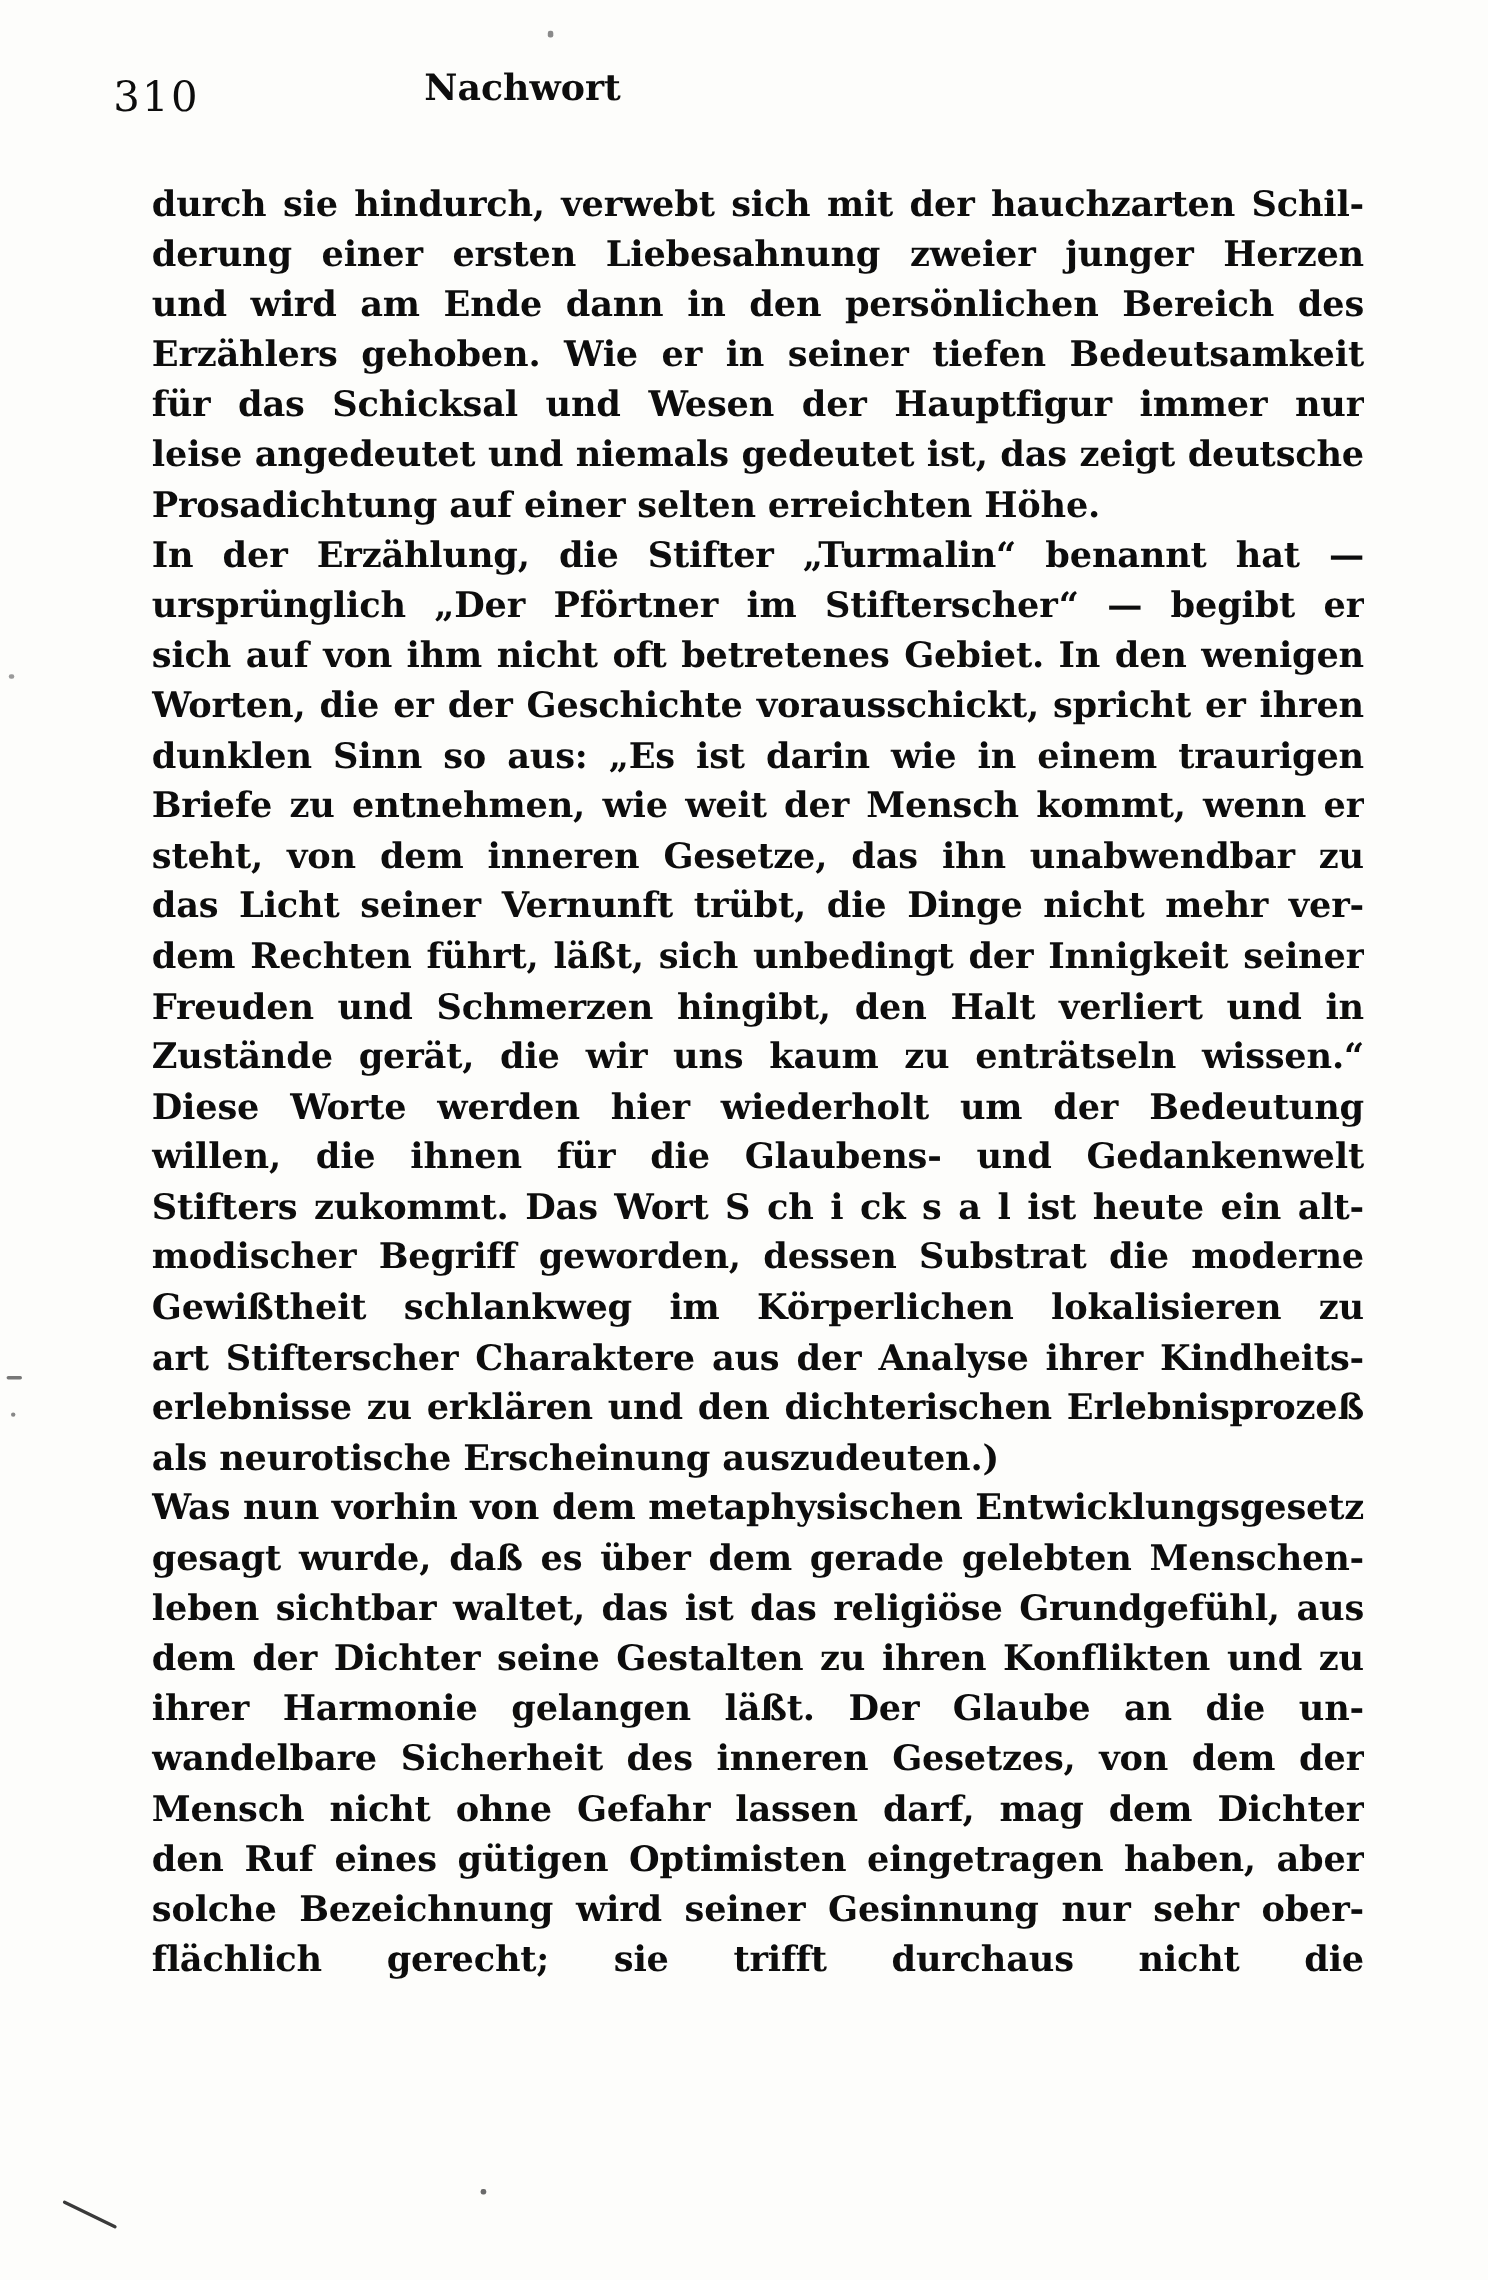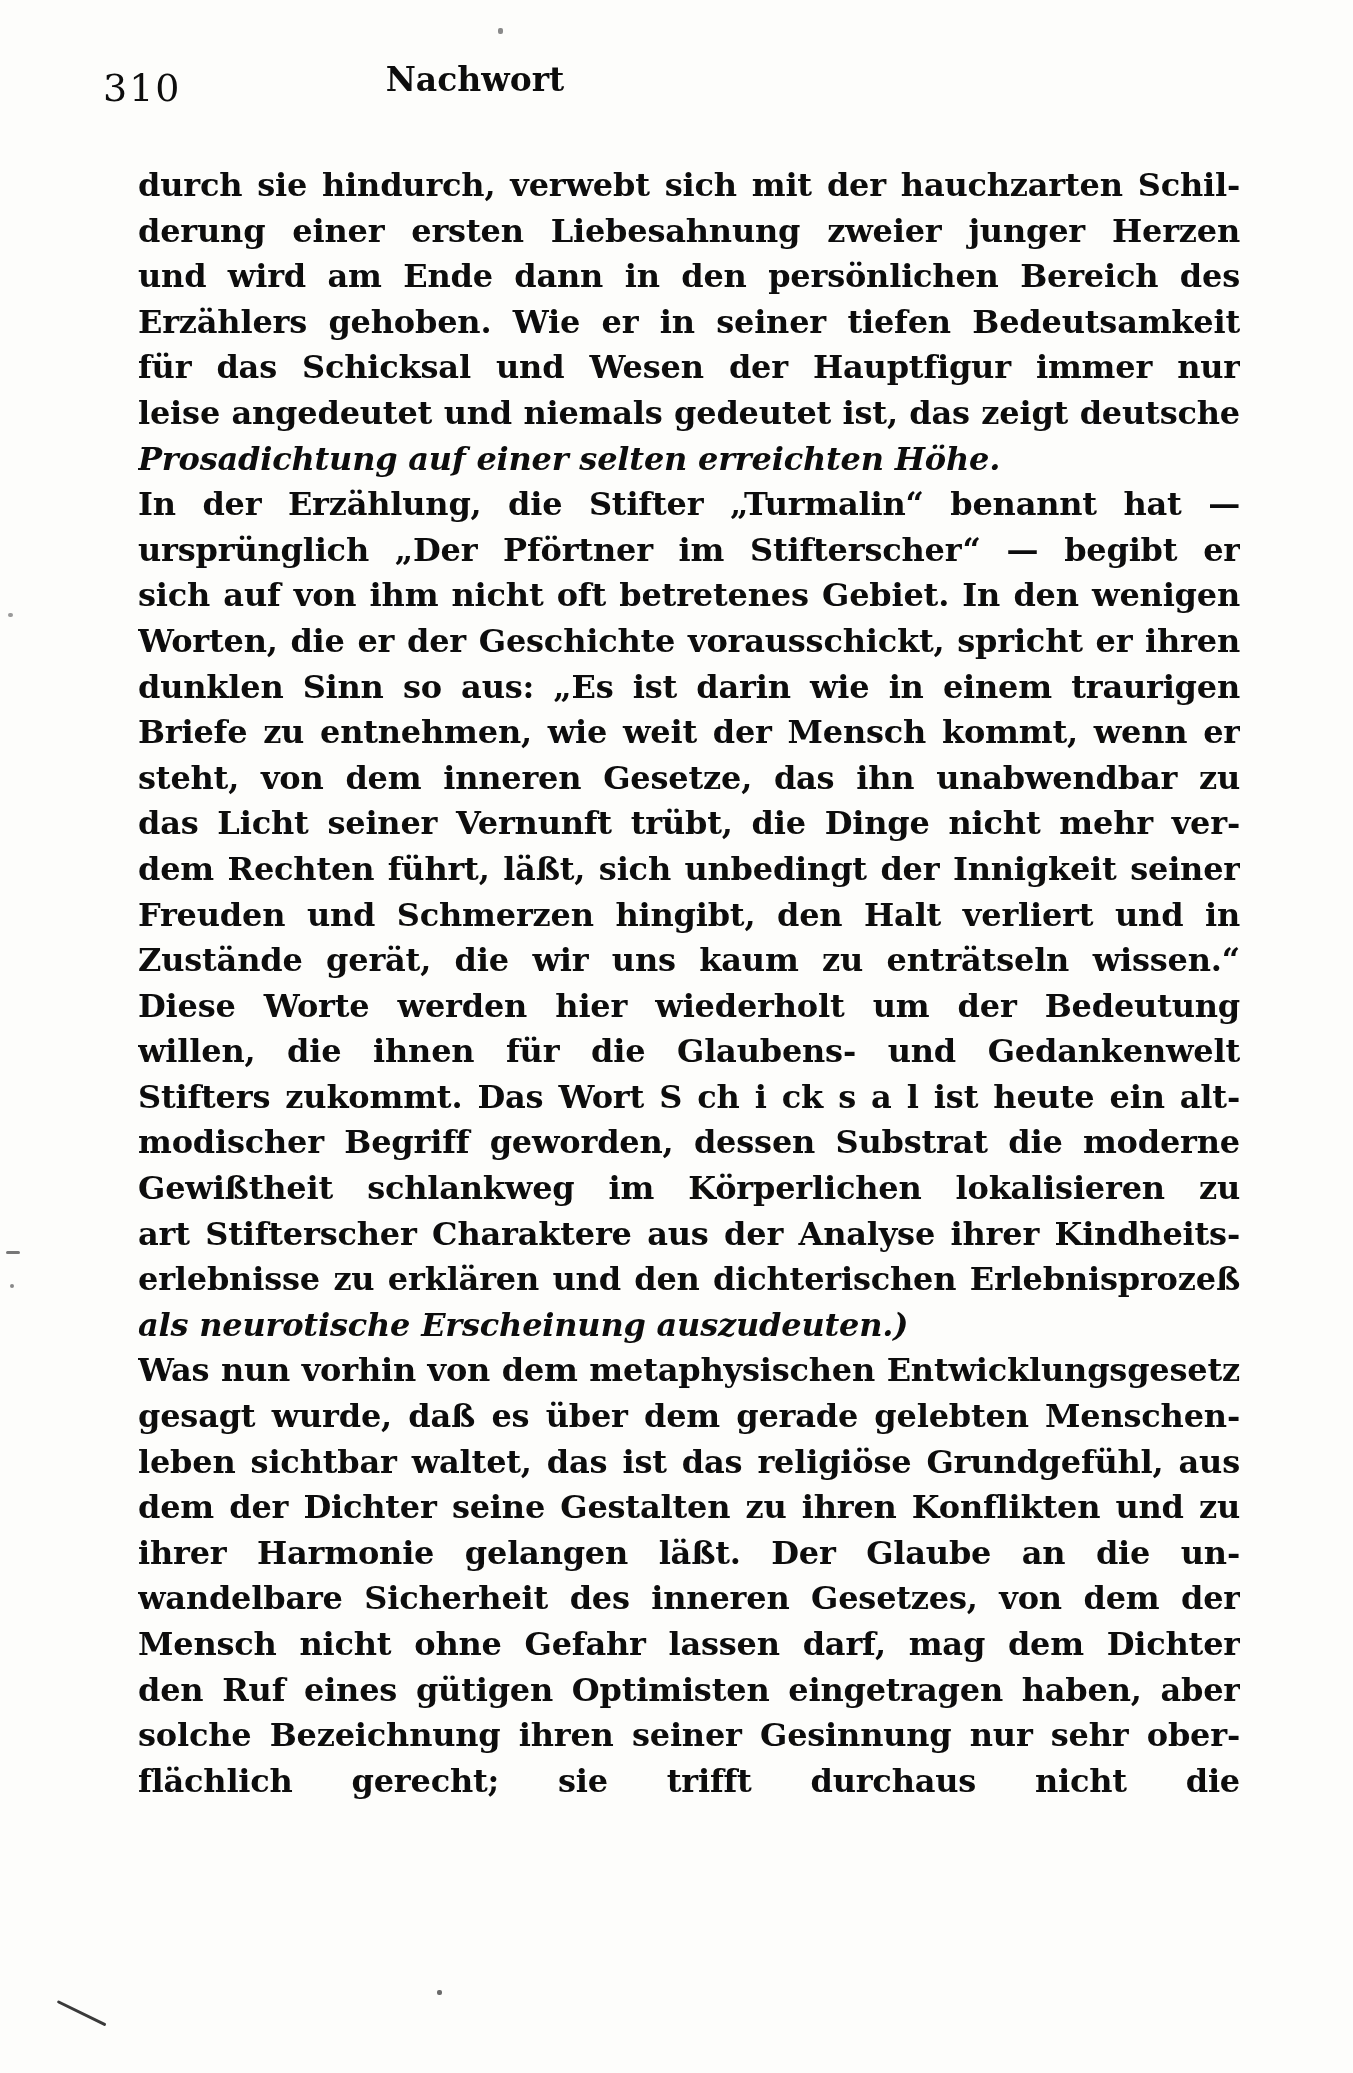--- a/index.html
+++ b/index.html
@@ -30,21 +30,21 @@
   .paragraph { margin: 0; }
   .line {
     height: 45.6px; line-height: 45.6px;
     font-size: 32px; font-weight: bold;
     letter-spacing: -0.2px;
     text-align: justify;
     text-align-last: justify;
     overflow: hidden;
     margin-left: 34px;
   }
-  .line.short { text-align-last: left; font-style: italic; }
+  .line.short { text-align-last: left; }
 
   .artifact { position: absolute; background: #555; border-radius: 2px; }
   .artifact.dot-top      { left: 498px; top: 28px;  width: 5px;  height: 6px; background:#8a8a8a; }
   .artifact.dot-left     { left: 8px;   top: 613px; width: 5px;  height: 4px; background:#9a9a9a; }
   .artifact.dash-left    { left: 6px;   top: 1251px; width: 14px; height: 3px; background:#777; }
   .artifact.dot-left2    { left: 10px;  top: 1284px; width: 4px; height: 4px; background:#888; }
   .artifact.dot-bottom   { left: 437px; top: 1990px; width: 5px; height: 5px; background:#6a6a6a; }
   .artifact.stroke-bottom{
     left: 58px; top: 2000px; width: 54px; height: 3px;
     background: #3a3a3a; transform: rotate(26deg); transform-origin: left top;
@@ -92,21 +92,21 @@
       </div>
       <div class="paragraph">
         <div class="line">Was nun vorhin von dem metaphysischen Entwicklungsgesetz</div>
         <div class="line">gesagt wurde, daß es über dem gerade gelebten Menschen-</div>
         <div class="line">leben sichtbar waltet, das ist das religiöse Grundgefühl, aus</div>
         <div class="line">dem der Dichter seine Gestalten zu ihren Konflikten und zu</div>
         <div class="line">ihrer Harmonie gelangen läßt. Der Glaube an die un-</div>
         <div class="line">wandelbare Sicherheit des inneren Gesetzes, von dem der</div>
         <div class="line">Mensch nicht ohne Gefahr lassen darf, mag dem Dichter</div>
         <div class="line">den Ruf eines gütigen Optimisten eingetragen haben, aber</div>
-        <div class="line">solche Bezeichnung ihren seiner Gesinnung nur sehr ober-</div>
+        <div class="line">solche Bezeichnung wird seiner Gesinnung nur sehr ober-</div>
         <div class="line">flächlich gerecht; sie trifft durchaus nicht die Lebensanschau-</div>
       </div>
     </div>
 
   <div class="artifact dot-top"></div>
   <div class="artifact dot-left"></div>
   <div class="artifact dash-left"></div>
   <div class="artifact dot-left2"></div>
   <div class="artifact dot-bottom"></div>
   <div class="artifact stroke-bottom"></div>

